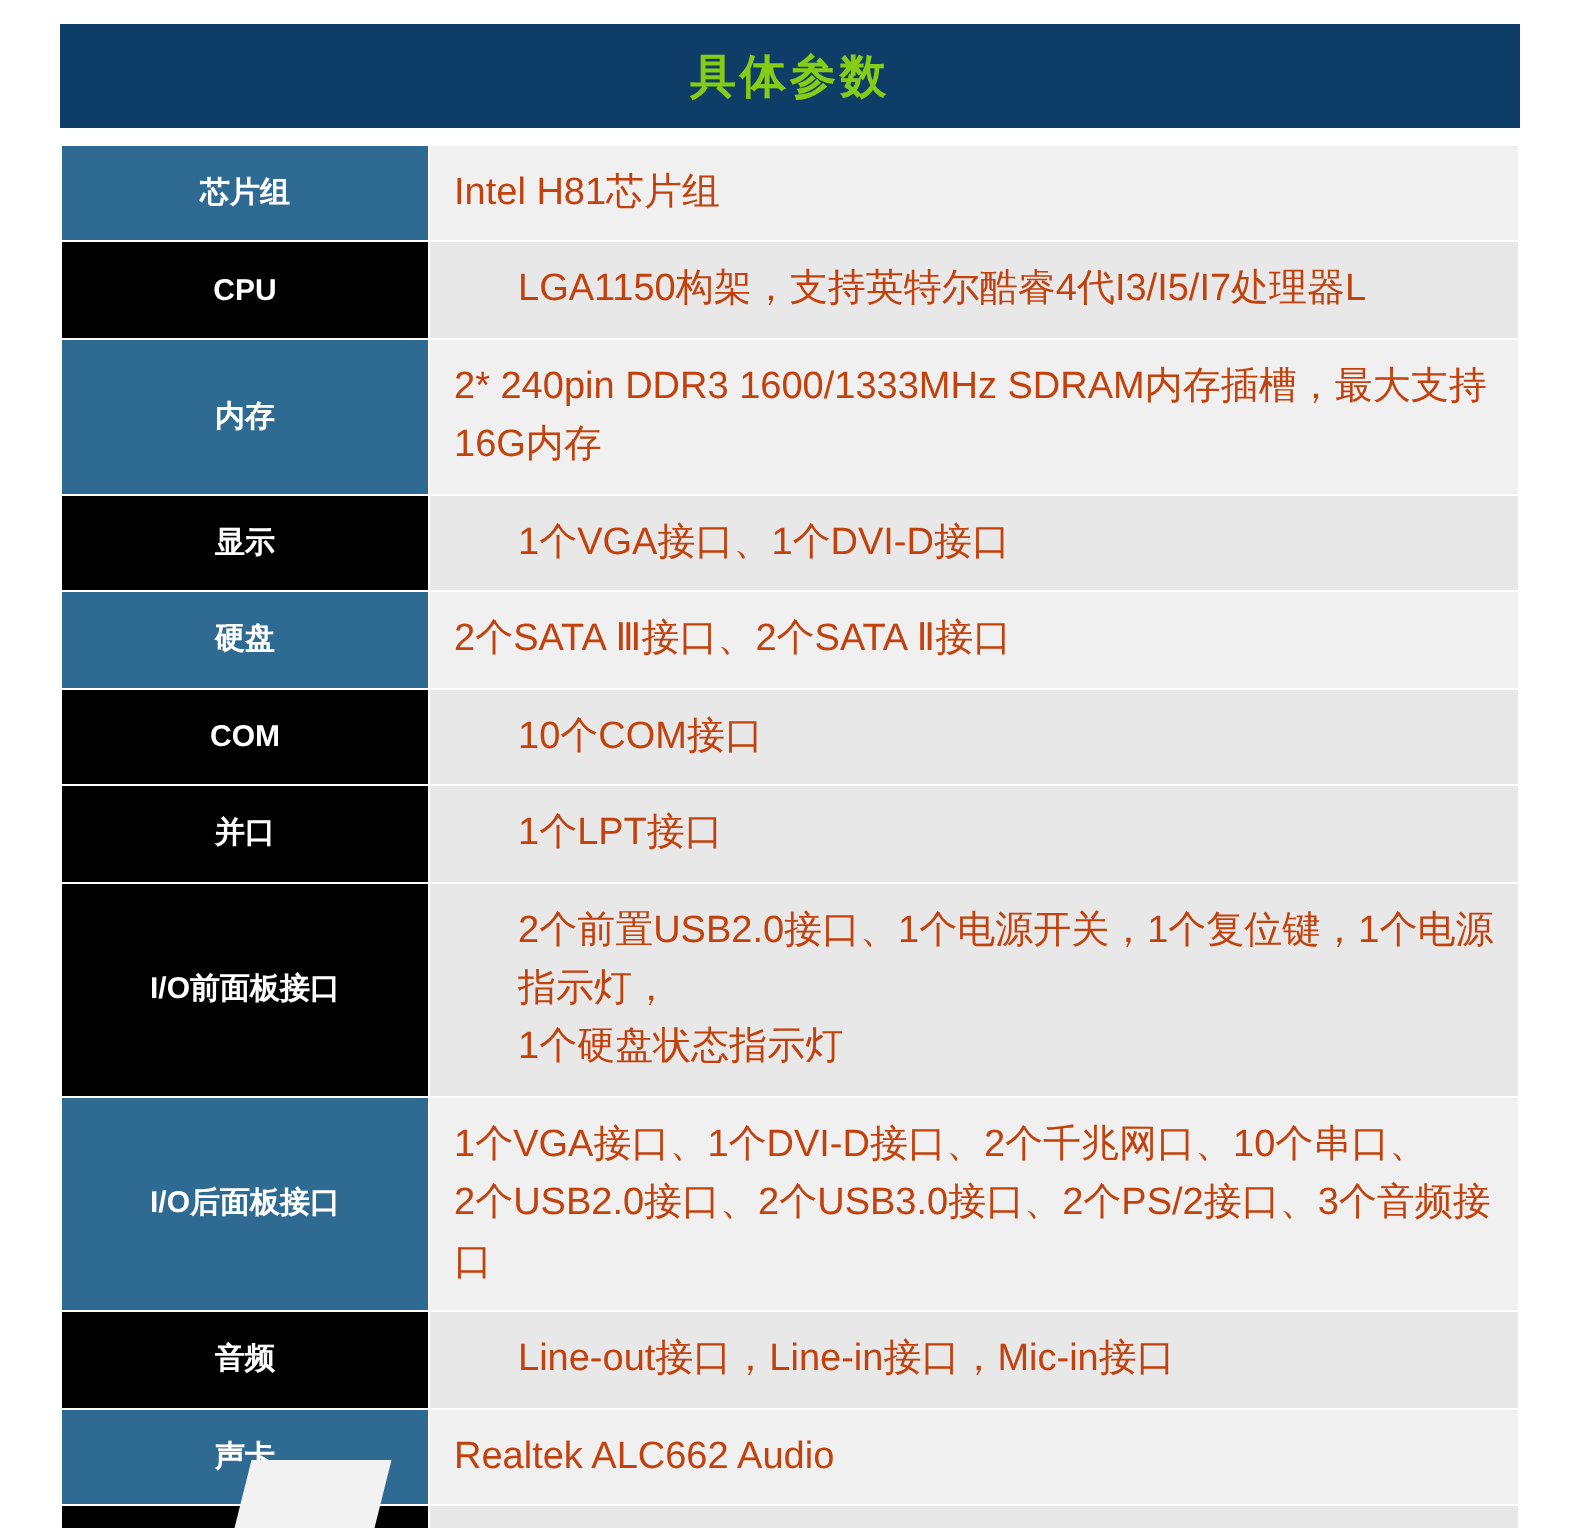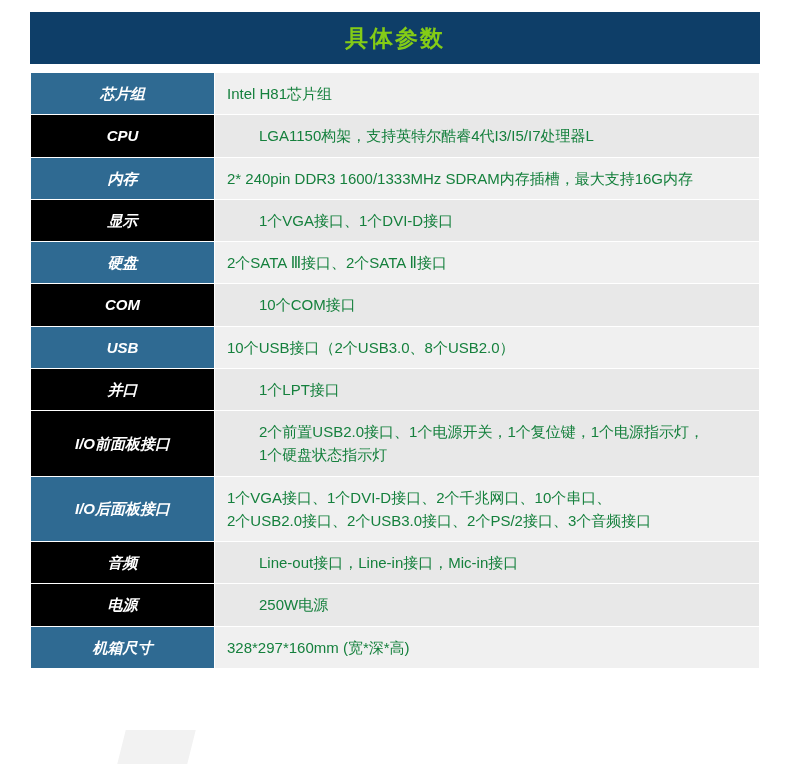--- a/index.html
+++ b/index.html
@@ -50,29 +50,28 @@
   td.label {
     width: 175px;
     background: #2f6a92;
     color: #ffffff;
     text-align: center;
     font-size: 15px;
     font-weight: bold;
     padding: 9px 4px;
     border-color: #ffffff;
     line-height: 1.4;
-    font-style: italic;
   }
   td.label.alt {
     background: #000000;
   }
   td.value {
     background: #f0f0f0;
-    color: #15803d;
-    font-size: 15px;
+    color: #c2410c;
+    font-size: 19px;
     padding: 9px 12px;
     line-height: 1.55;
     border-color: #ffffff;
   }
   td.value.alt {
     background: #e8e8e8;
     padding-left: 44px;
   }
   .value-line {
     display: block;
@@ -135,26 +134,20 @@
             <span class="value-line">2个SATA Ⅲ接口、2个SATA Ⅱ接口</span>
           </td>
         </tr>
         <tr>
           <td class="label alt">COM</td>
           <td class="value alt">
             <span class="value-line">10个COM接口</span>
           </td>
         </tr>
         <tr>
-          <td class="label">USB</td>
-          <td class="value">
-            <span class="value-line">10个USB接口（2个USB3.0、8个USB2.0）</span>
-          </td>
-        </tr>
-        <tr>
           <td class="label alt">并口</td>
           <td class="value alt">
             <span class="value-line">1个LPT接口</span>
           </td>
         </tr>
         <tr>
           <td class="label alt">I/O前面板接口</td>
           <td class="value alt">
             <span class="value-line">2个前置USB2.0接口、1个电源开关，1个复位键，1个电源指示灯，</span>
             <span class="value-line">1个硬盘状态指示灯</span>
@@ -167,20 +160,26 @@
             <span class="value-line">2个USB2.0接口、2个USB3.0接口、2个PS/2接口、3个音频接口</span>
           </td>
         </tr>
         <tr>
           <td class="label alt">音频</td>
           <td class="value alt">
             <span class="value-line">Line-out接口，Line-in接口，Mic-in接口</span>
           </td>
         </tr>
         <tr>
+          <td class="label">声卡</td>
+          <td class="value">
+            <span class="value-line">Realtek ALC662 Audio</span>
+          </td>
+        </tr>
+        <tr>
           <td class="label alt">电源</td>
           <td class="value alt">
             <span class="value-line">250W电源</span>
           </td>
         </tr>
         <tr>
           <td class="label">机箱尺寸</td>
           <td class="value">
             <span class="value-line">328*297*160mm (宽*深*高)</span>
           </td>

